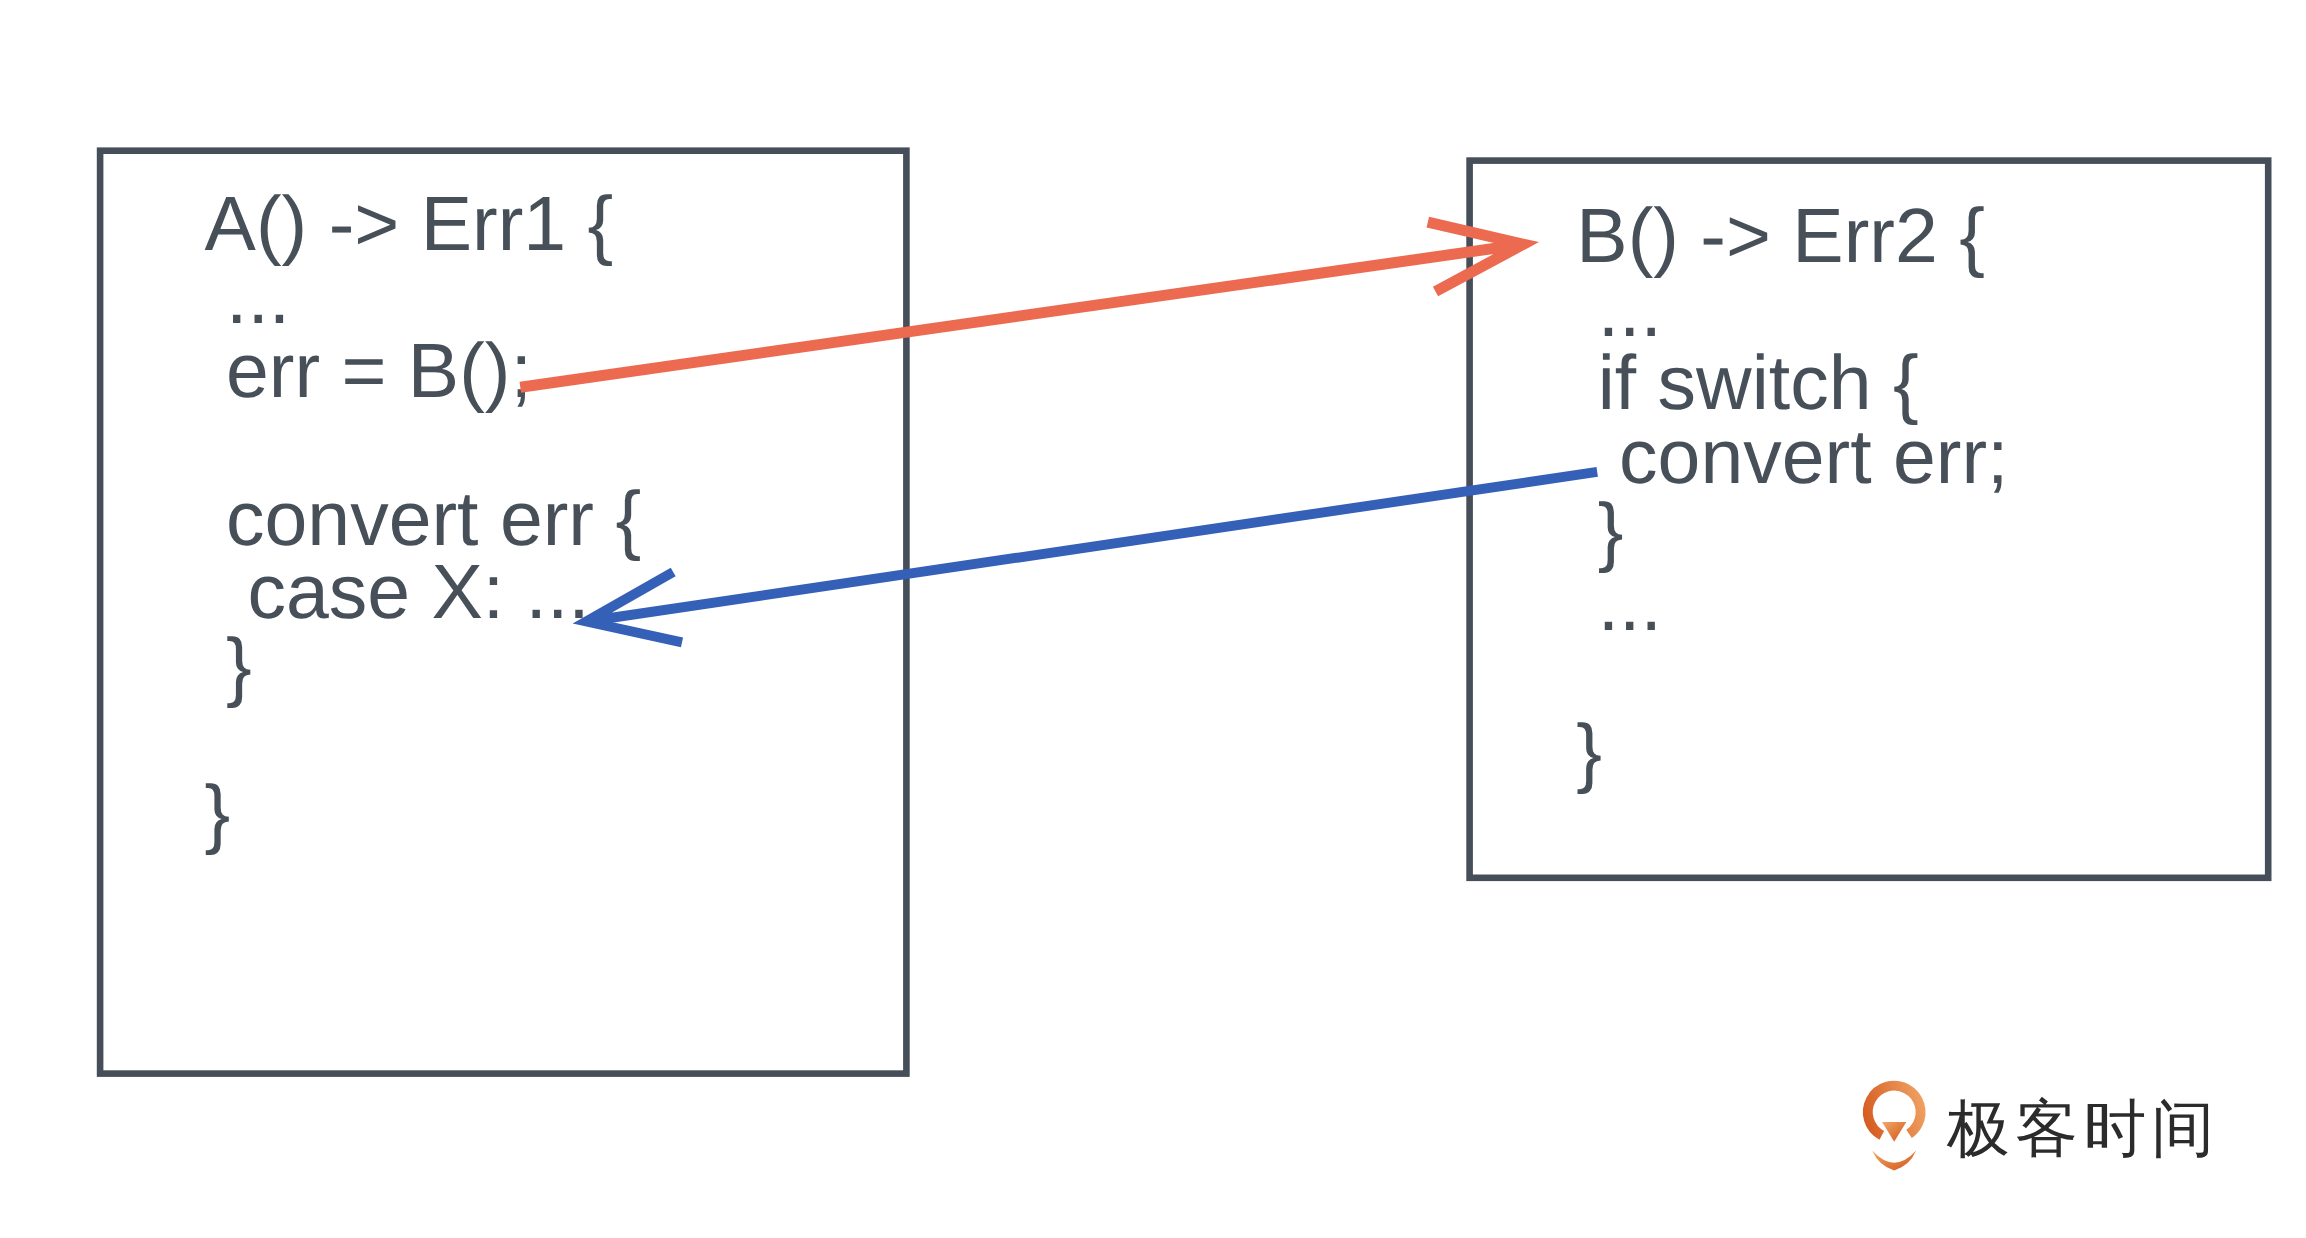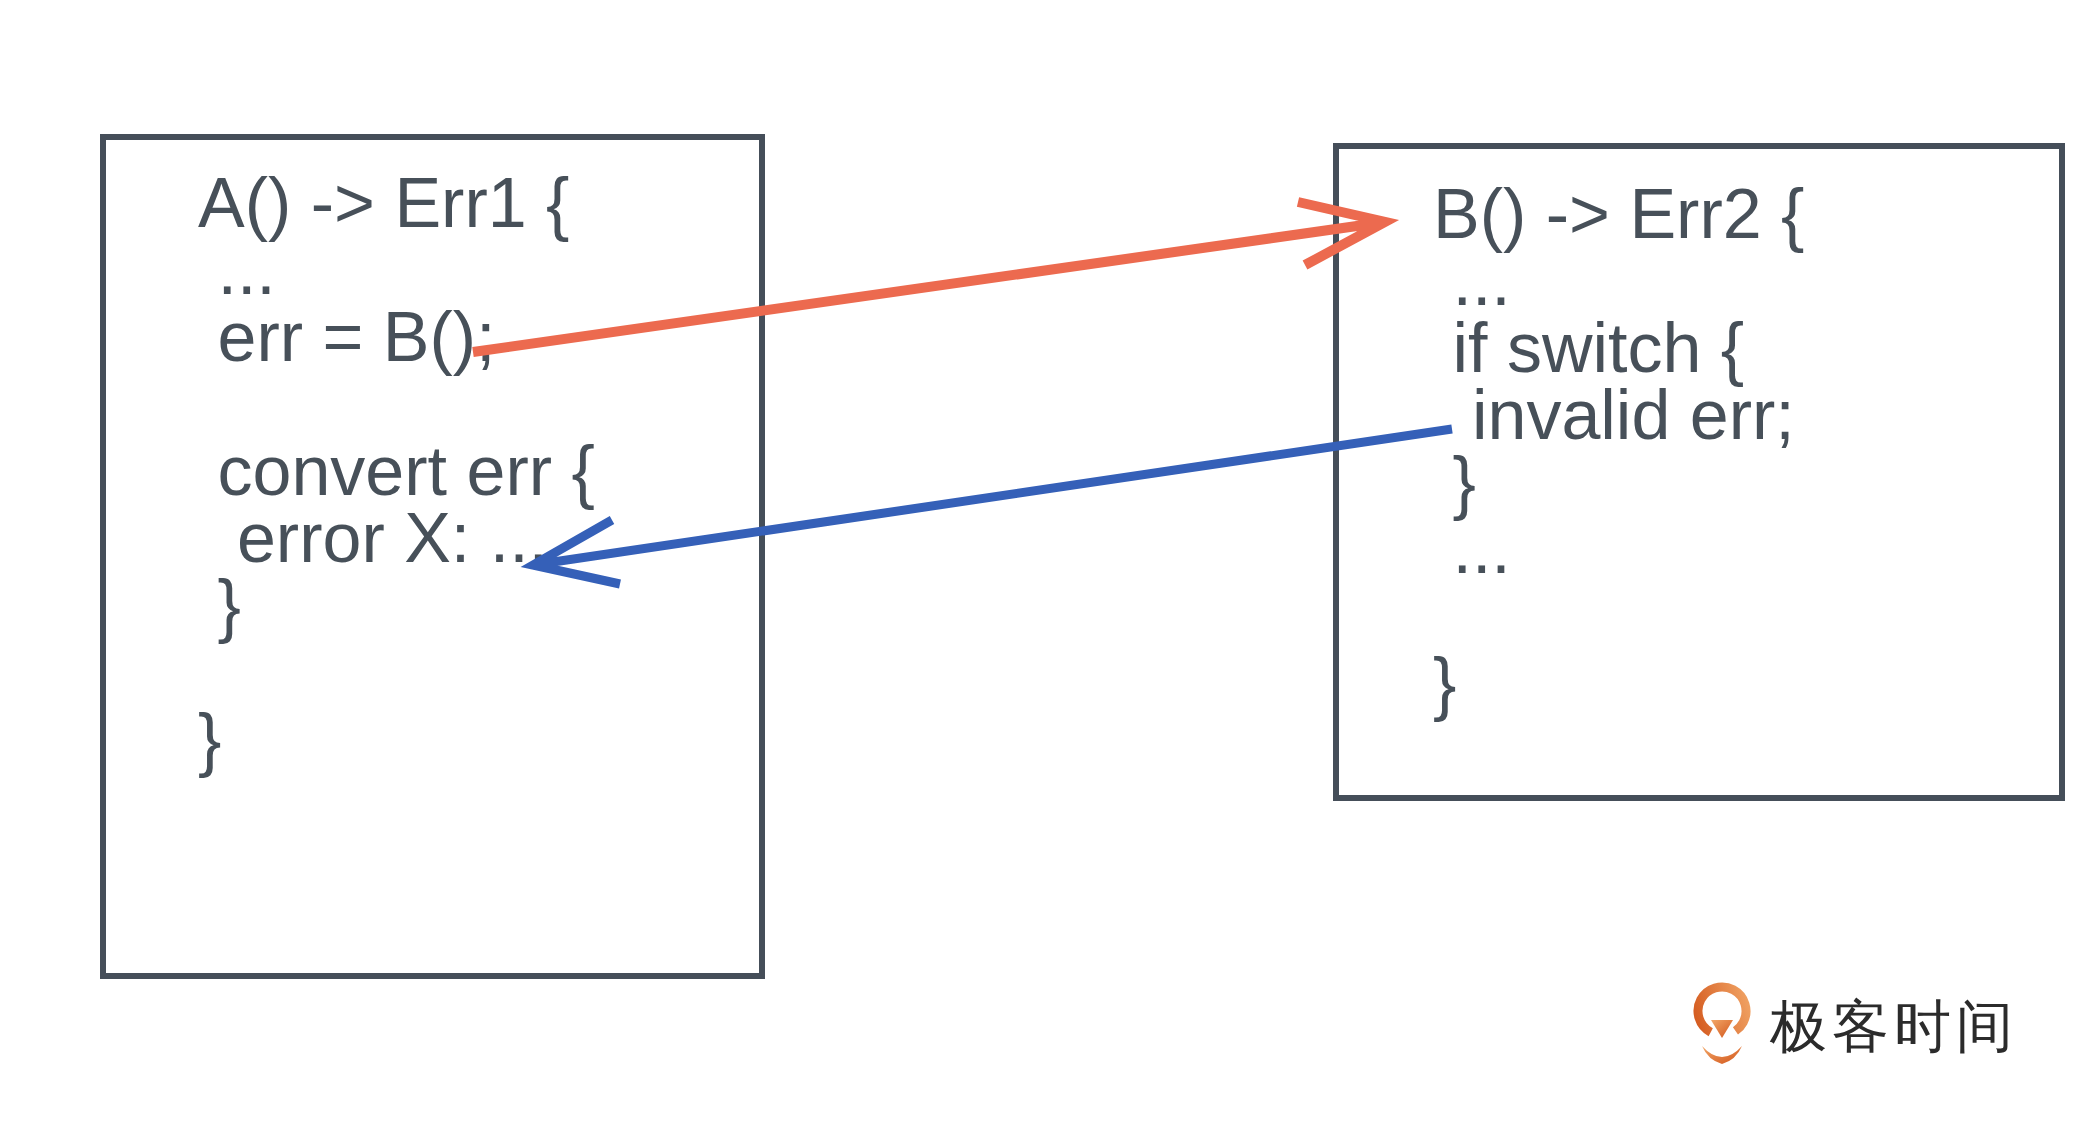--- a/index.html
+++ b/index.html
@@ -9,21 +9,21 @@
     background:#ffffff;
     font-family:"Liberation Sans", sans-serif;
     overflow:hidden;
   }
   .code-box {
     position:absolute;
     background:#ffffff;
     border:6px solid #454e59;
     box-sizing:border-box;
   }
-  #left-box  {left:100px;  top:134px; width:665px; height:845px; padding:30px 0 0 92px;}
+  #left-box  {left:88px;  top:134px; width:739px; height:845px; padding:30px 0 0 92px;}
   #right-box {left:1333px; top:143px; width:732px; height:658px; padding:32px 0 0 94px;}
   .code-line {
     height:67px; line-height:67px;
     font-size:70px; color:#475059;
     white-space:pre;
     letter-spacing:0px;
   }
   .overlay {
     position:absolute; left:0; top:0;
     width:2096px; height:1125px;
@@ -45,31 +45,31 @@
 <body>
 
 <div class="canvas">
 
   <div class="code-box" id="left-box">
     <div class="code-line">A() -&gt; Err1 {</div>
     <div class="code-line"> ...</div>
     <div class="code-line"> err = B();</div>
     <div class="code-line"></div>
     <div class="code-line"> convert err {</div>
-    <div class="code-line">  error X: ...</div>
+    <div class="code-line">  case X: ...</div>
     <div class="code-line"> }</div>
     <div class="code-line"></div>
     <div class="code-line">}</div>
   </div>
 
   <div class="code-box" id="right-box">
     <div class="code-line">B() -&gt; Err2 {</div>
     <div class="code-line"> ...</div>
     <div class="code-line"> if switch {</div>
-    <div class="code-line">  invalid err;</div>
+    <div class="code-line">  convert err;</div>
     <div class="code-line"> }</div>
     <div class="code-line"> ...</div>
     <div class="code-line"></div>
     <div class="code-line">}</div>
   </div>
 
   <svg class="overlay" viewBox="0 0 2096 1125">
 
     <path d="M473 352 L1385 222 M1298 202 L1385 222 L1305 265" fill="none" stroke-width="10" stroke-linecap="butt" stroke="#EC6A4F"></path>
 

